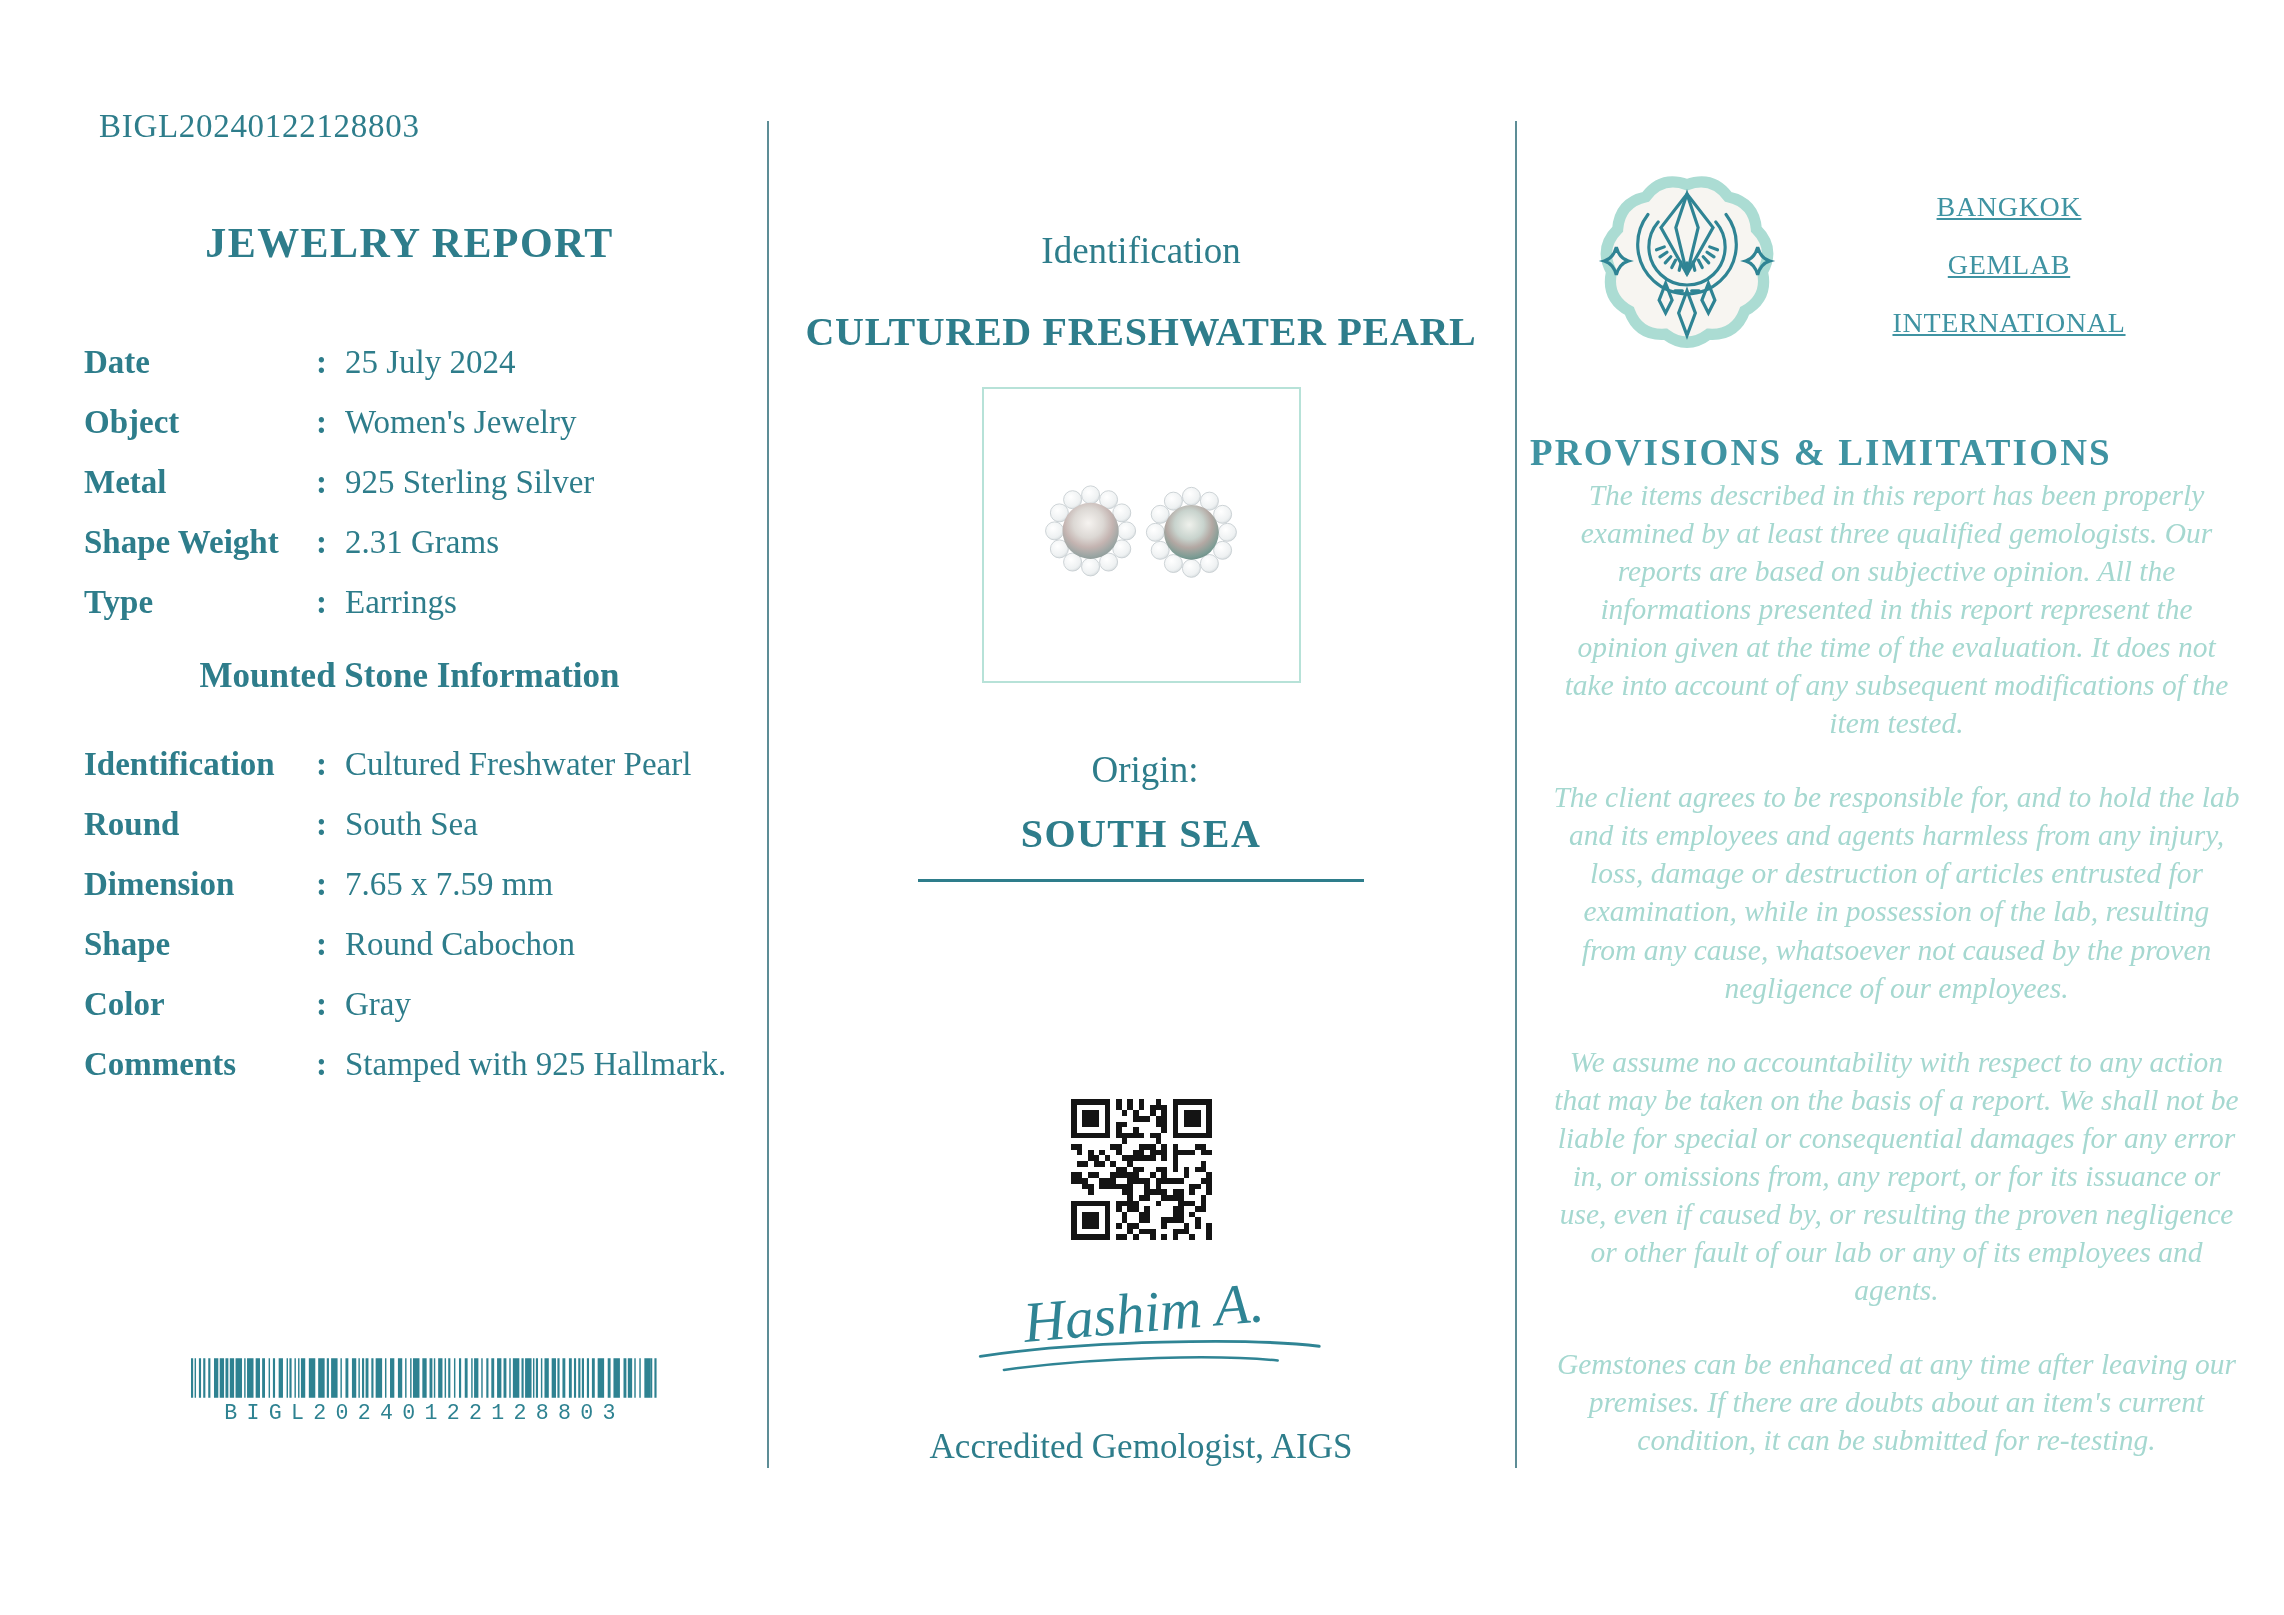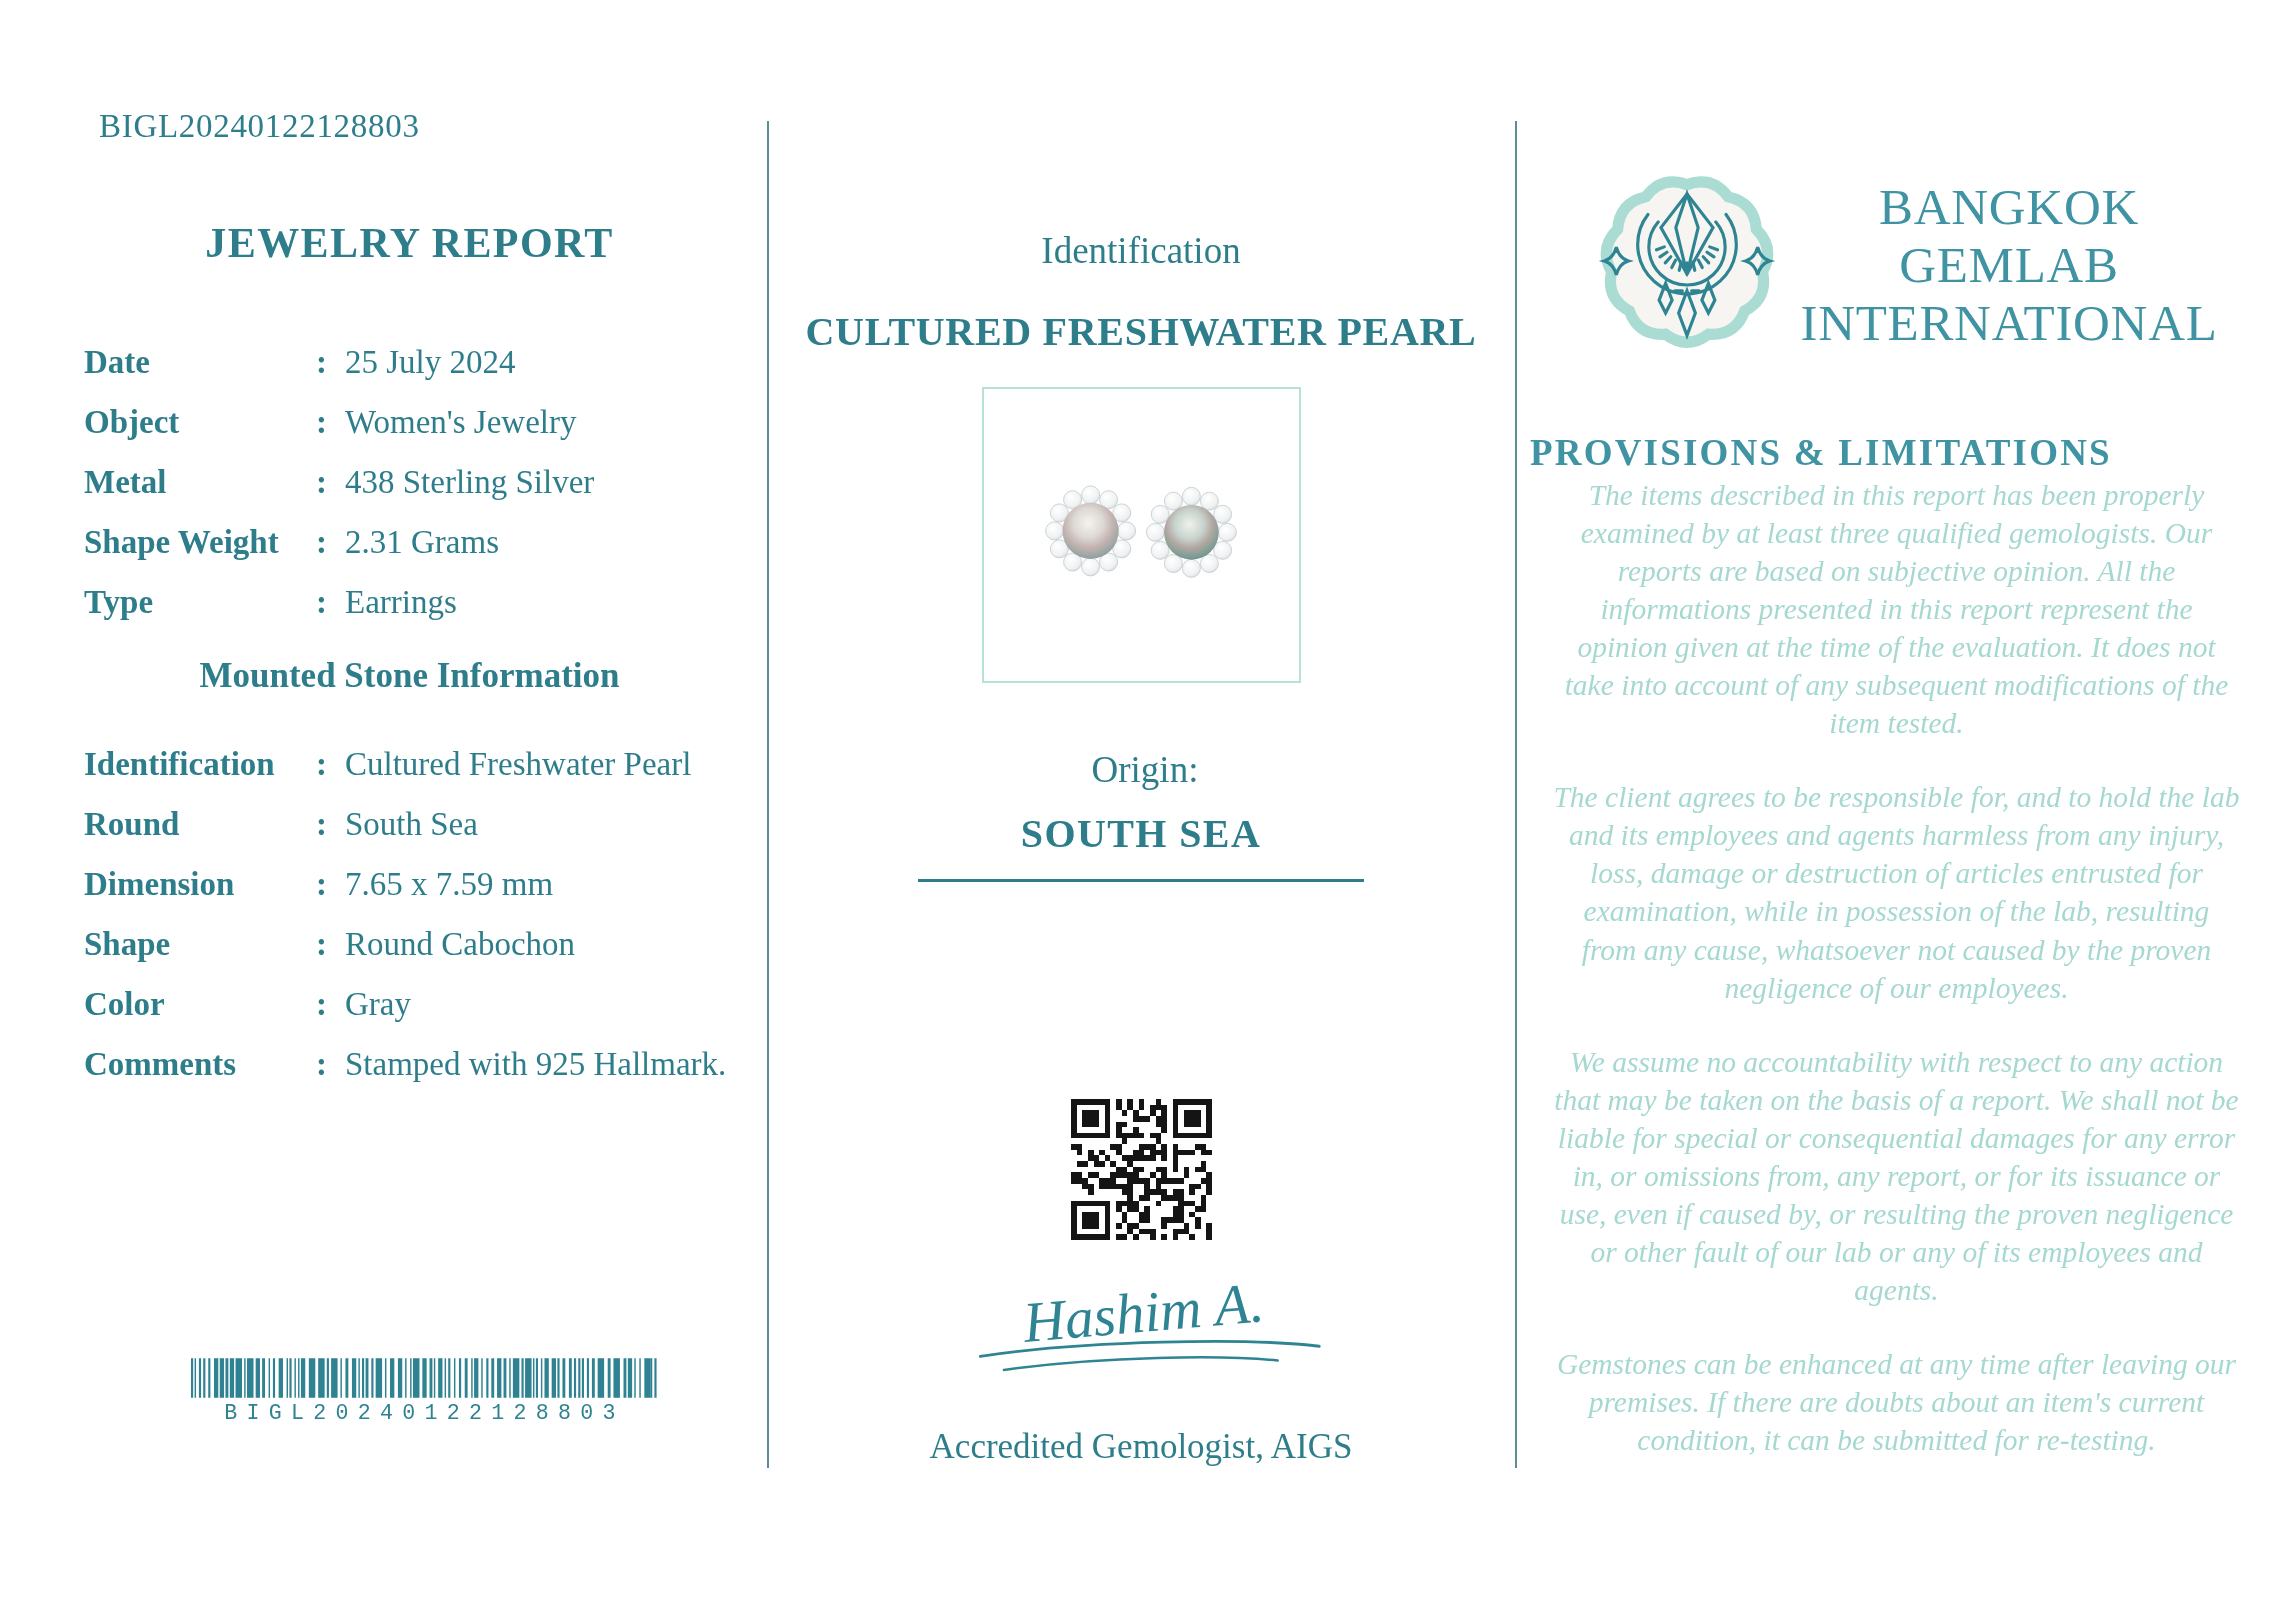--- a/index.html
+++ b/index.html
@@ -47,21 +47,21 @@
                   font-size:40px; font-weight:bold; color:var(--teal); letter-spacing:1.4px; }
   .mid-rule { position:absolute; left:150px; top:879px; width:446px; height:2.9px; background:var(--teal); }
   .qr { position:absolute; left:303px; top:1099px; }
   .signature-wrap { position:absolute; left:172px; top:1266px; width:403px; height:129px; }
   .sig-title { position:absolute; left:0; top:1411px; width:746px; text-align:center;
                font-size:35px; color:var(--teal);margin-top:16px; }
 
   
   .logo-svg { position:absolute; left:1594px; top:163px; }
   .lab-name { position:absolute; left:1788px; top:178px; width:442px; text-align:center;
-              font-size:51px; line-height:58px; color:var(--teal2); letter-spacing:0.7px; }
+              font-size:28px; line-height:58px; color:var(--teal2); letter-spacing:0.7px;text-decoration:underline; }
   .prov-title { position:absolute; left:1530px; top:431px; width:719px; text-align:left;
                 font-size:37px; color:var(--teal2); letter-spacing:2.2px; }
   .prov-list { position:absolute; left:1553px; top:476px; width:687px; }
   .prov { font-style:italic; font-size:29.5px; line-height:1.29; color:var(--light);
           text-align:center; margin-bottom:36px; }
 </style>
 </head>
 <body>
 
 <div id="page" style="--teal: #2e7d8b; --teal2: #3f93a2; --light: #a5d8d0; --divider: #5d8d96; --ring: #abdcd3; --boxborder: #b7e2d8; --bar: #2e8291;">
@@ -79,21 +79,21 @@
       <span class="fvalue">25 July 2024</span>
     </div>
     <div class="row">
       <span class="flabel">Object</span>
       <span class="fcolon">:</span>
       <span class="fvalue">Women's Jewelry</span>
     </div>
     <div class="row">
       <span class="flabel">Metal</span>
       <span class="fcolon">:</span>
-      <span class="fvalue">438 Sterling Silver</span>
+      <span class="fvalue">925 Sterling Silver</span>
     </div>
     <div class="row">
       <span class="flabel">Shape Weight</span>
       <span class="fcolon">:</span>
       <span class="fvalue">2.31 Grams</span>
     </div>
     <div class="row">
       <span class="flabel">Type</span>
       <span class="fcolon">:</span>
       <span class="fvalue">Earrings</span>

